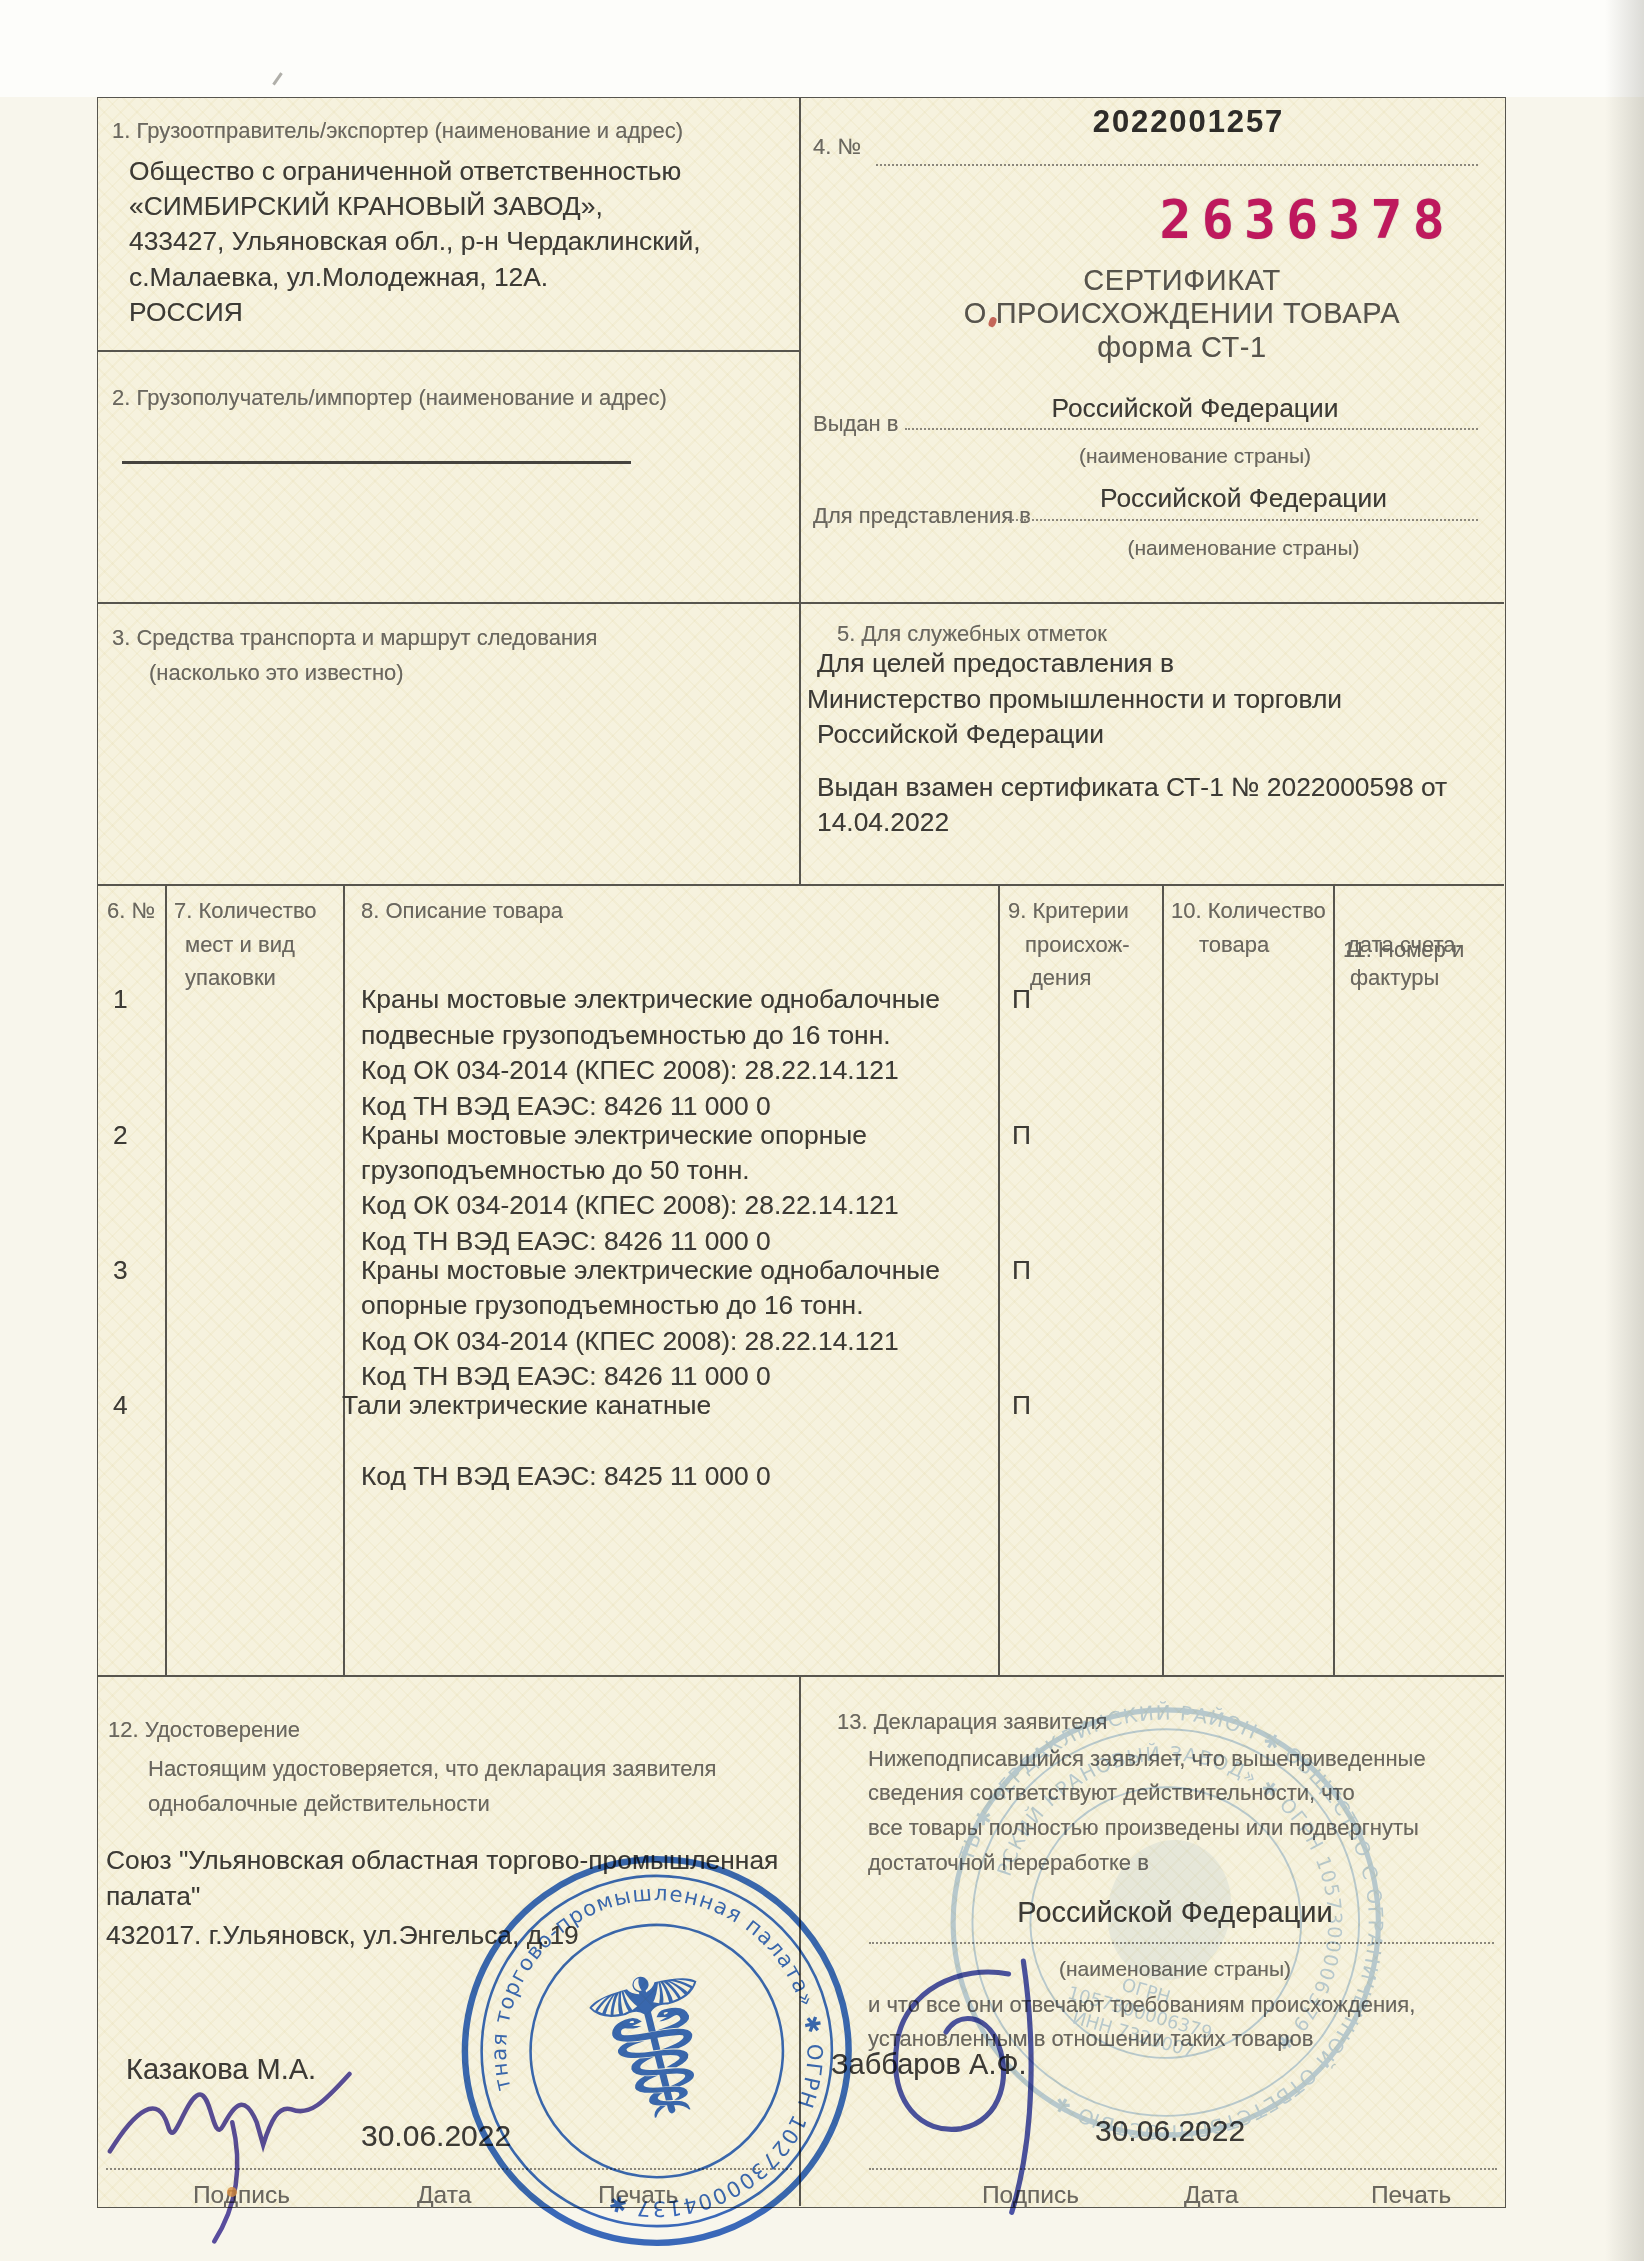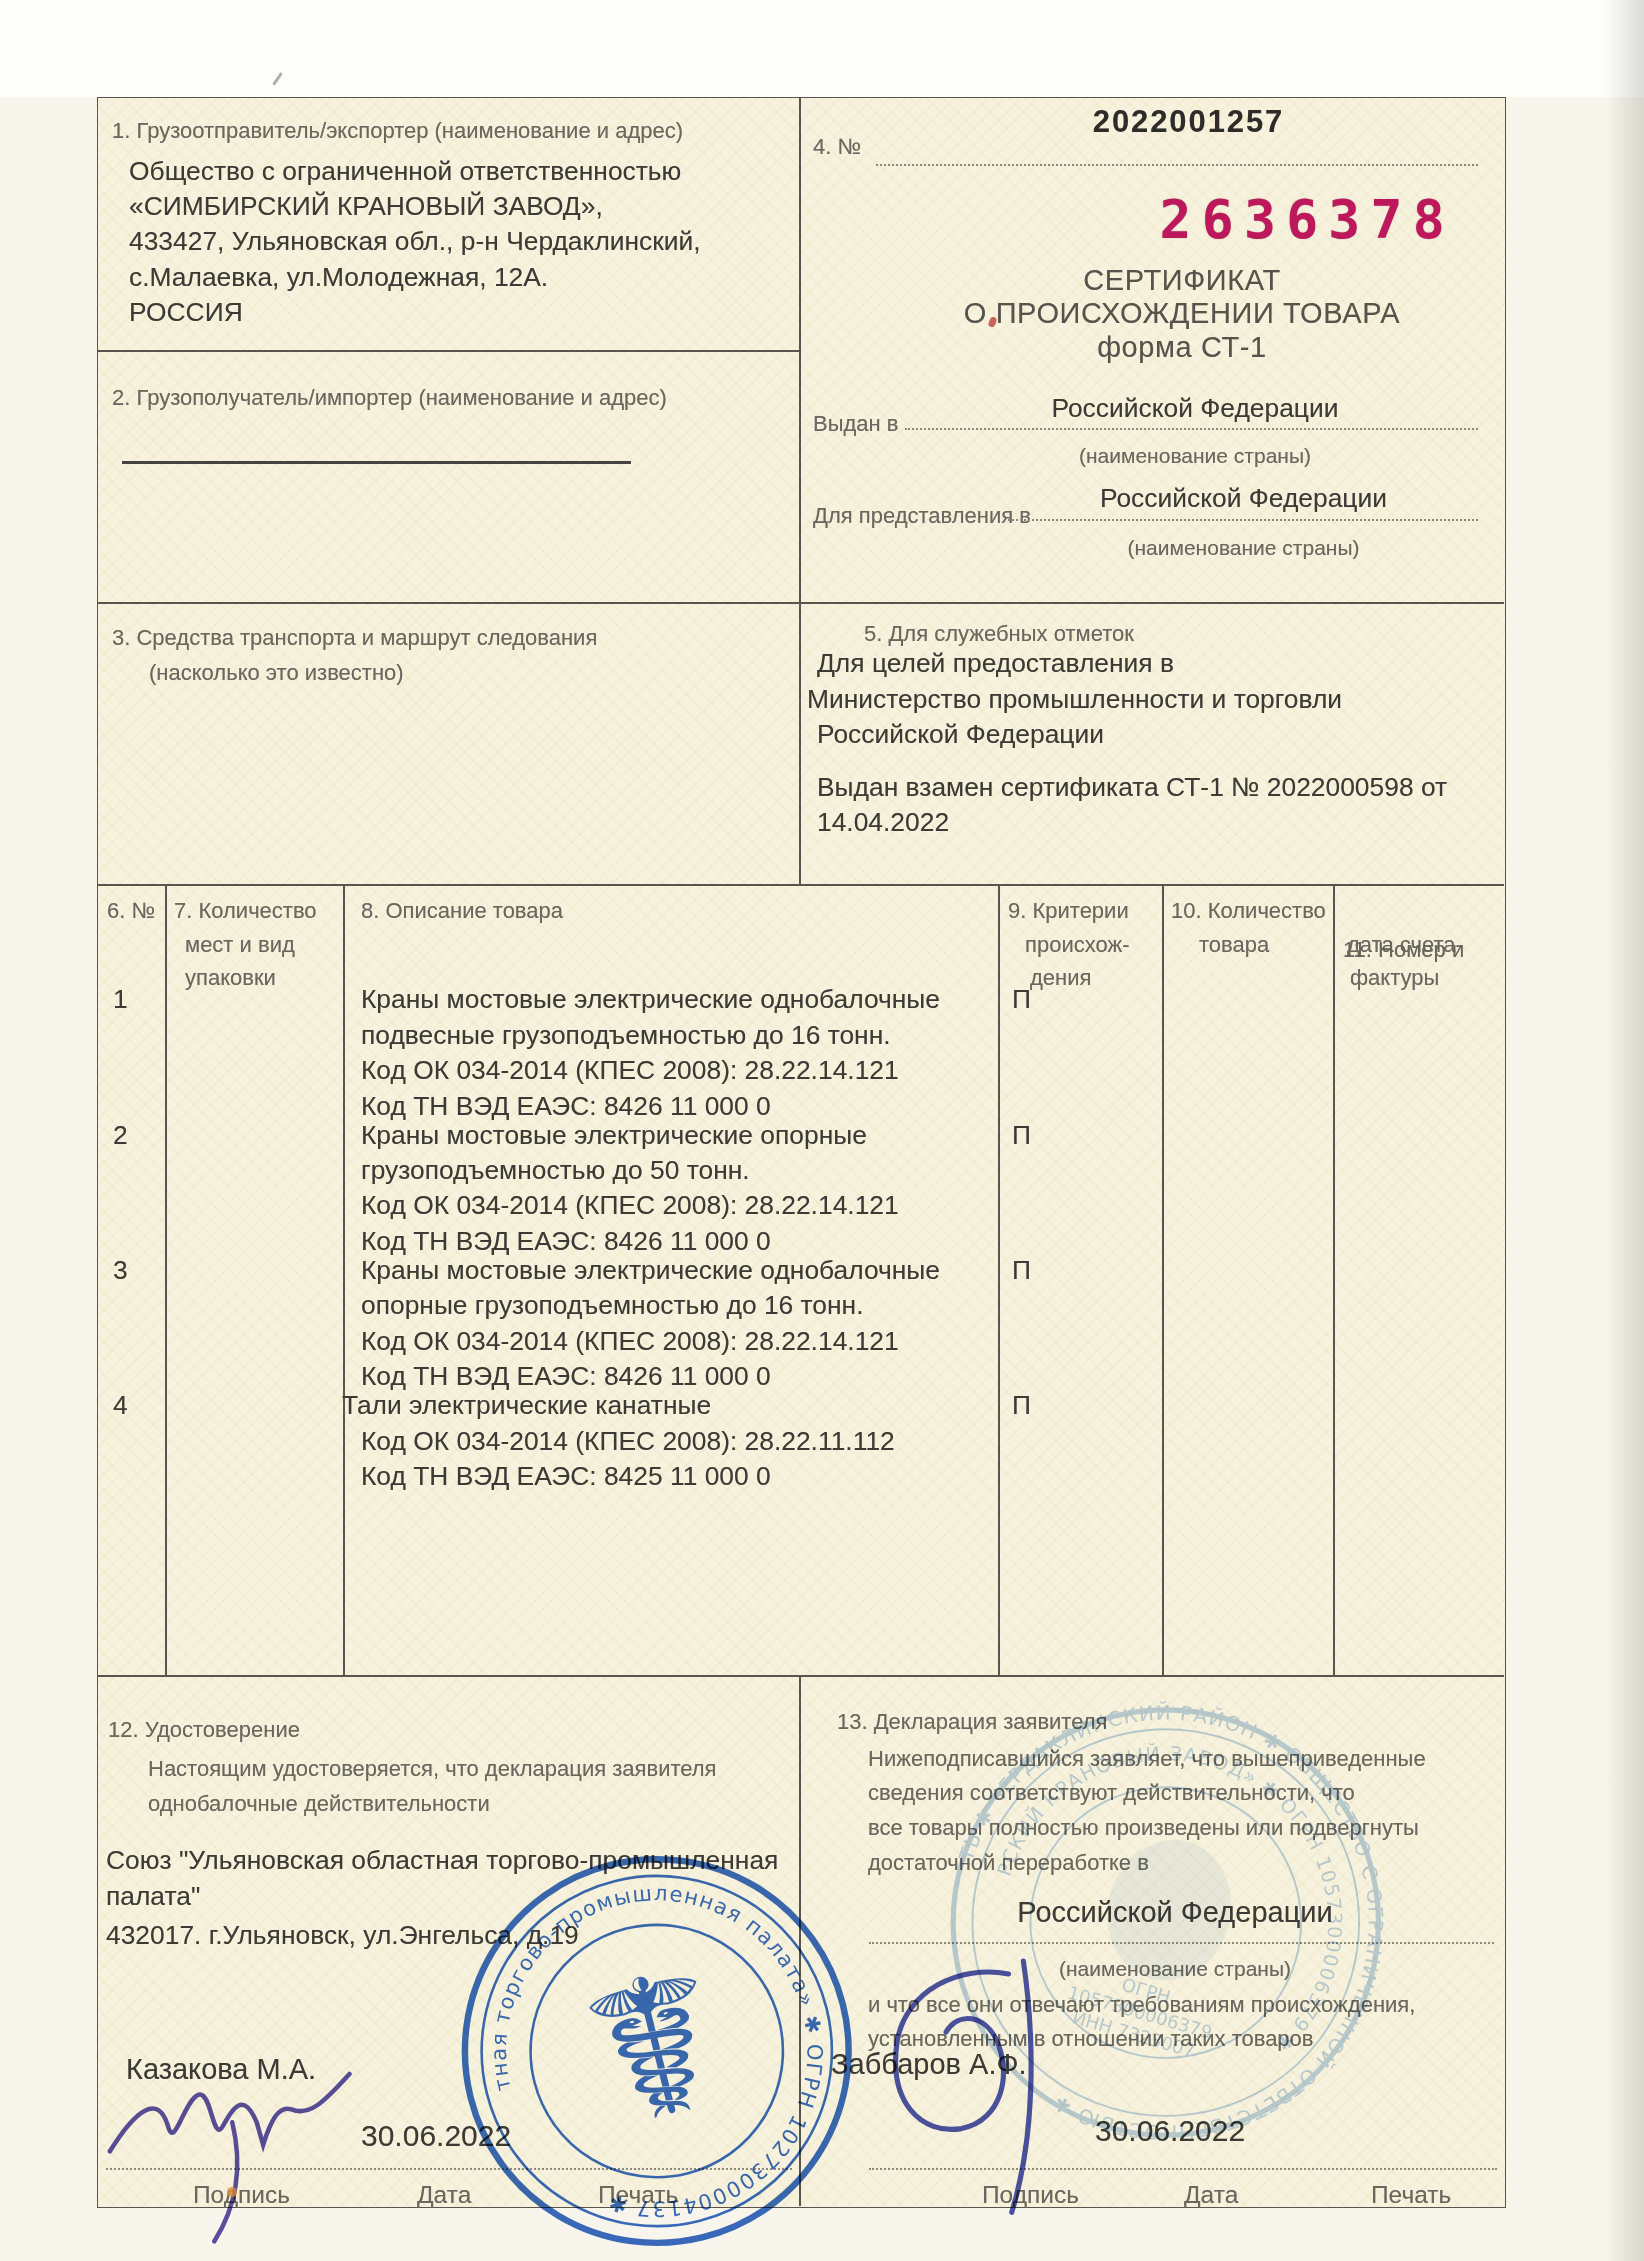--- a/index.html
+++ b/index.html
@@ -74,21 +74,21 @@
   <div class="t ctr" style="left:915px;top:394px;width:560px;">Российской Федерации</div>
   <div class="t g" style="left:813px;top:412px;">Выдан в</div>
   <div class="dot" style="left:905px;top:428px;width:573px;"></div>
   <div class="t hint ctr" style="left:915px;top:444px;width:560px;">(наименование страны)</div>
 
   <div class="t ctr" style="left:1005px;top:484px;width:477px;">Российской Федерации</div>
   <div class="t g" style="left:813px;top:504px;">Для представления в</div>
   <div class="dot" style="left:1008px;top:519px;width:470px;"></div>
   <div class="t hint ctr" style="left:1005px;top:536px;width:477px;">(наименование страны)</div>
 
-  <div class="t g" style="left:864px;top:622px;">5. Для служебных отметок</div>
+  <div class="t g" style="left:837px;top:622px;">5. Для служебных отметок</div>
   <div class="t" style="left:817px;top:649px;">Для целей предоставления в</div>
   <div class="t" style="left:807px;top:685px;">Министерство промышленности и торговли</div>
   <div class="t" style="left:817px;top:720px;">Российской Федерации</div>
   <div class="t" style="left:817px;top:773px;">Выдан взамен сертификата СТ-1 № 2022000598 от</div>
   <div class="t" style="left:817px;top:808px;">14.04.2022</div>
 
   <div class="t g" style="left:107px;top:899px;">6. №</div>
   <div class="t g" style="left:174px;top:899px;">7. Количество</div>
   <div class="t g" style="left:185px;top:933px;">мест и вид</div>
   <div class="t g" style="left:185px;top:966px;">упаковки</div>
@@ -118,21 +118,20 @@
 
   <div class="t" style="left:113px;top:1256px;">3</div>
   <div class="t" style="left:361px;top:1256px;">Краны мостовые электрические однобалочные</div>
   <div class="t" style="left:361px;top:1291px;">опорные грузоподъемностью до 16 тонн.</div>
   <div class="t" style="left:361px;top:1327px;">Код ОК 034-2014 (КПЕС 2008): 28.22.14.121</div>
   <div class="t" style="left:361px;top:1362px;">Код ТН ВЭД ЕАЭС: 8426 11 000 0</div>
   <div class="t" style="left:1012px;top:1256px;">П</div>
 
   <div class="t" style="left:113px;top:1391px;">4</div>
   <div class="t" style="left:342px;top:1391px;">Тали электрические канатные</div>
-  <div class="t" style="left:361px;top:1427px;">Код ОК 034-2014 (КПЕС 2008): 28.22.11.112</div>
   <div class="t" style="left:361px;top:1462px;">Код ТН ВЭД ЕАЭС: 8425 11 000 0</div>
   <div class="t" style="left:1012px;top:1391px;">П</div>
 
   <div class="t g" style="left:108px;top:1718px;">12. Удостоверение</div>
   <div class="t g" style="left:148px;top:1757px;">Настоящим удостоверяется, что декларация заявителя</div>
   <div class="t g" style="left:148px;top:1792px;">однобалочные действительности</div>
   <div class="t" style="left:106px;top:1846px;">Союз "Ульяновская областная торгово-промышленная</div>
   <div class="t" style="left:106px;top:1882px;">палата"</div>
   <div class="t" style="left:106px;top:1921px;">432017. г.Ульяновск, ул.Энгельса, д.19</div>
   <div class="t" style="left:126px;top:2054px;font-size:29px;">Казакова М.А.</div>

